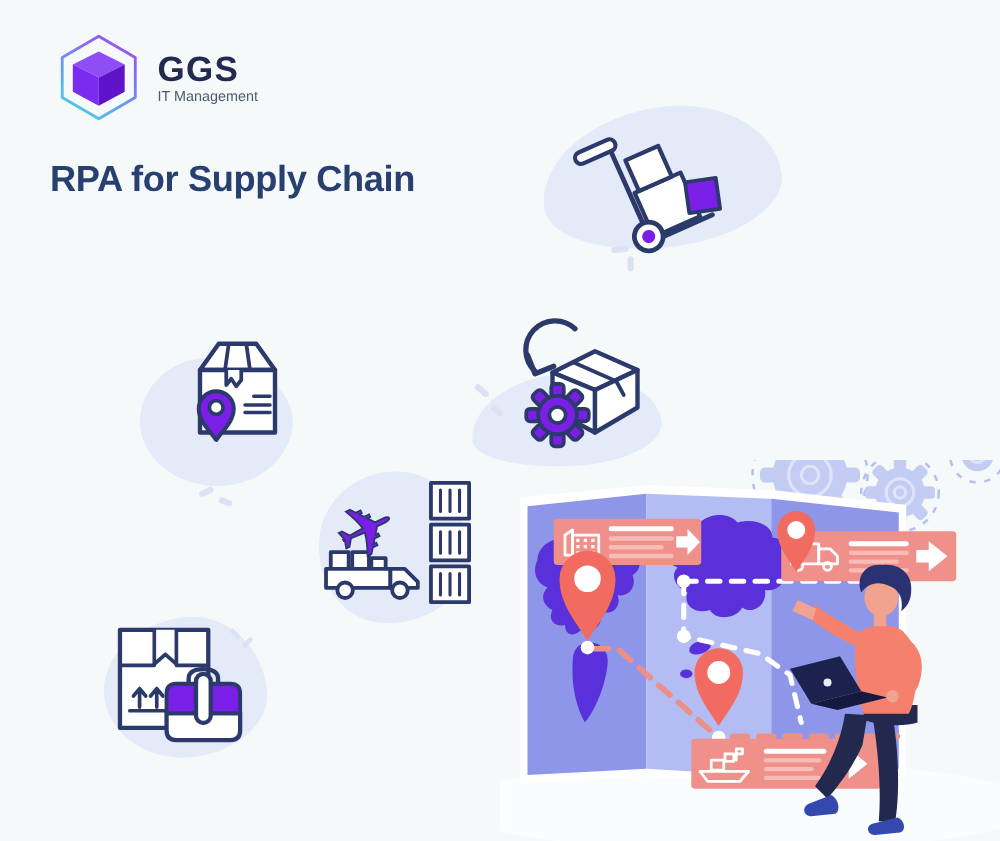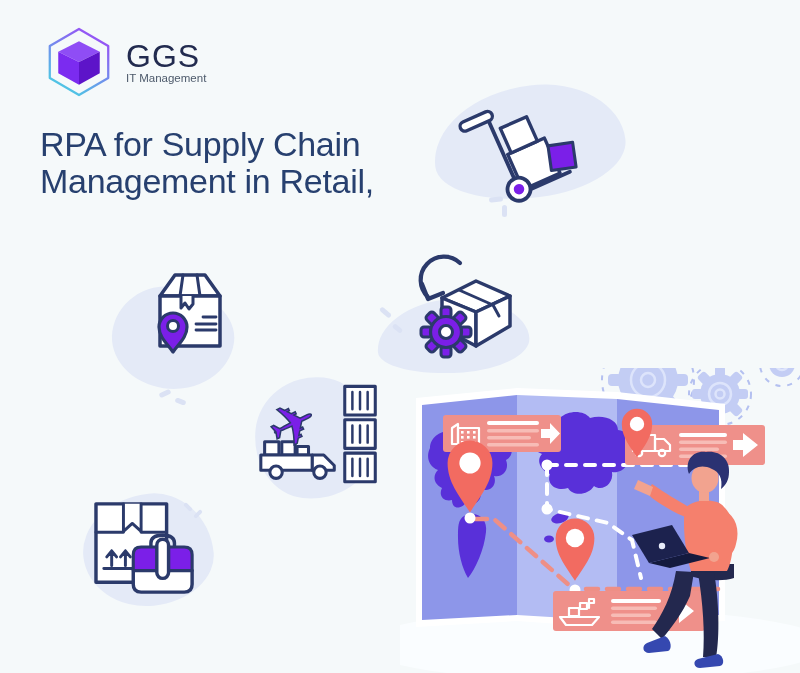--- a/index.html
+++ b/index.html
@@ -1,24 +1,24 @@
 <!DOCTYPE html>
 <html style="--bg: #f5f9fa; --blob: #e4eaf7; --dash: #dbe2f4; --navy: #2b3a6b; --purple: #7b1fe8; --heading: #27406f; --logo-text: #222b4f; --tagline-text: #4d5a6b; --hex-top: #9a4df6; --hex-bottom: #45d5e2; --cube-top: #8f4df5; --cube-left: #7b2bf0; --cube-right: #5d14c9; --cube-teal: #35d0dc; --map-side: #8d96e9; --map-mid: #b3bcf3; --continent: #5930d9; --pin: #f26b61; --card: #ef908a; --card-line: #f7bcb6; --route: #ee8f86; --gear: #c3cdf4; --gear-line: #dde4fb; --gear-dash: #b4c0f0; --shirt: #f5806d; --skin: #f2a38f; --hair: #2b3272; --pants: #23284e; --laptop: #1c224e; --laptop-base: #141a3e; --shoe: #3548b0; --wave: #fafdff;"><head>
 <meta charset="utf-8">
 <style>
   html,body{margin:0;padding:0;}
   .stage{position:relative;width:800px;height:673px;background:var(--bg);overflow:hidden;
          font-family:"Liberation Sans",sans-serif;}
   
   .logo{position:absolute;left:46px;top:26px;display:flex;align-items:center;gap:14px;}
-  .logo-text .company{font-size:32px;font-weight:400;color:var(--logo-text);letter-spacing:1px;line-height:30px;}
+  .logo-text .company{font-size:28px;font-weight:700;color:var(--logo-text);letter-spacing:1px;line-height:30px;}
   .logo-text .tagline{font-size:11.5px;color:var(--tagline-text);margin-top:1px;}
   
-  .heading{position:absolute;left:40px;top:126px;width:420px;font-size:34px;line-height:37px;
-           font-weight:400;color:var(--heading);letter-spacing:-0.3px;}
+  .heading{position:absolute;left:40px;top:126px;width:420px;font-size:29px;line-height:37px;
+           font-weight:700;color:var(--heading);letter-spacing:-0.3px;}
   
   .blob{position:absolute;background:var(--blob);}
   #blob-handtruck{left:433px;top:86px;width:192px;height:112px;border-radius:54% 46% 48% 52%/62% 58% 42% 38%;transform:rotate(-7deg);}
   #blob-package{left:112px;top:287px;width:122px;height:102px;border-radius:46% 54% 52% 48%/52% 46% 54% 48%;transform:rotate(8deg);}
   #blob-gearbox{left:377px;top:299px;width:152px;height:74px;border-radius:50% 50% 45% 55%/65% 60% 40% 35%;transform:rotate(-4deg);}
   #blob-plane{left:255px;top:377px;width:120px;height:122px;border-radius:52% 48% 55% 45%/48% 54% 46% 52%;transform:rotate(6deg);}
   #blob-briefcase{left:83px;top:494px;width:130px;height:112px;border-radius:55% 45% 50% 50%/50% 58% 42% 50%;transform:rotate(-6deg);}
   .dash{position:absolute;background:var(--dash);border-radius:3px;}
   
   .icon-svg{position:absolute;}
@@ -81,21 +81,20 @@
       <polygon points="35,38 57,27 57,50 35,62" style="fill:var(--cube-right)"></polygon>
     </svg>
     <div class="logo-text">
       <div class="company">GGS</div>
       <div class="tagline">IT Management</div>
     </div>
   </div>
 
   <div class="heading">
     <div>RPA for Supply Chain</div>
-    <div>Management in Retail,</div>
   </div>
 
   <div class="blob" id="blob-handtruck"></div>
   <div class="blob" id="blob-package"></div>
   <div class="blob" id="blob-gearbox"></div>
   <div class="blob" id="blob-plane"></div>
   <div class="blob" id="blob-briefcase"></div>
 
   <div class="dash" style="left:489px;top:197px;width:14px;height:5px;transform:rotate(-6deg)"></div>
   <div class="dash" style="left:512px;top:196px;width:12px;height:5px;transform:rotate(4deg)"></div>

